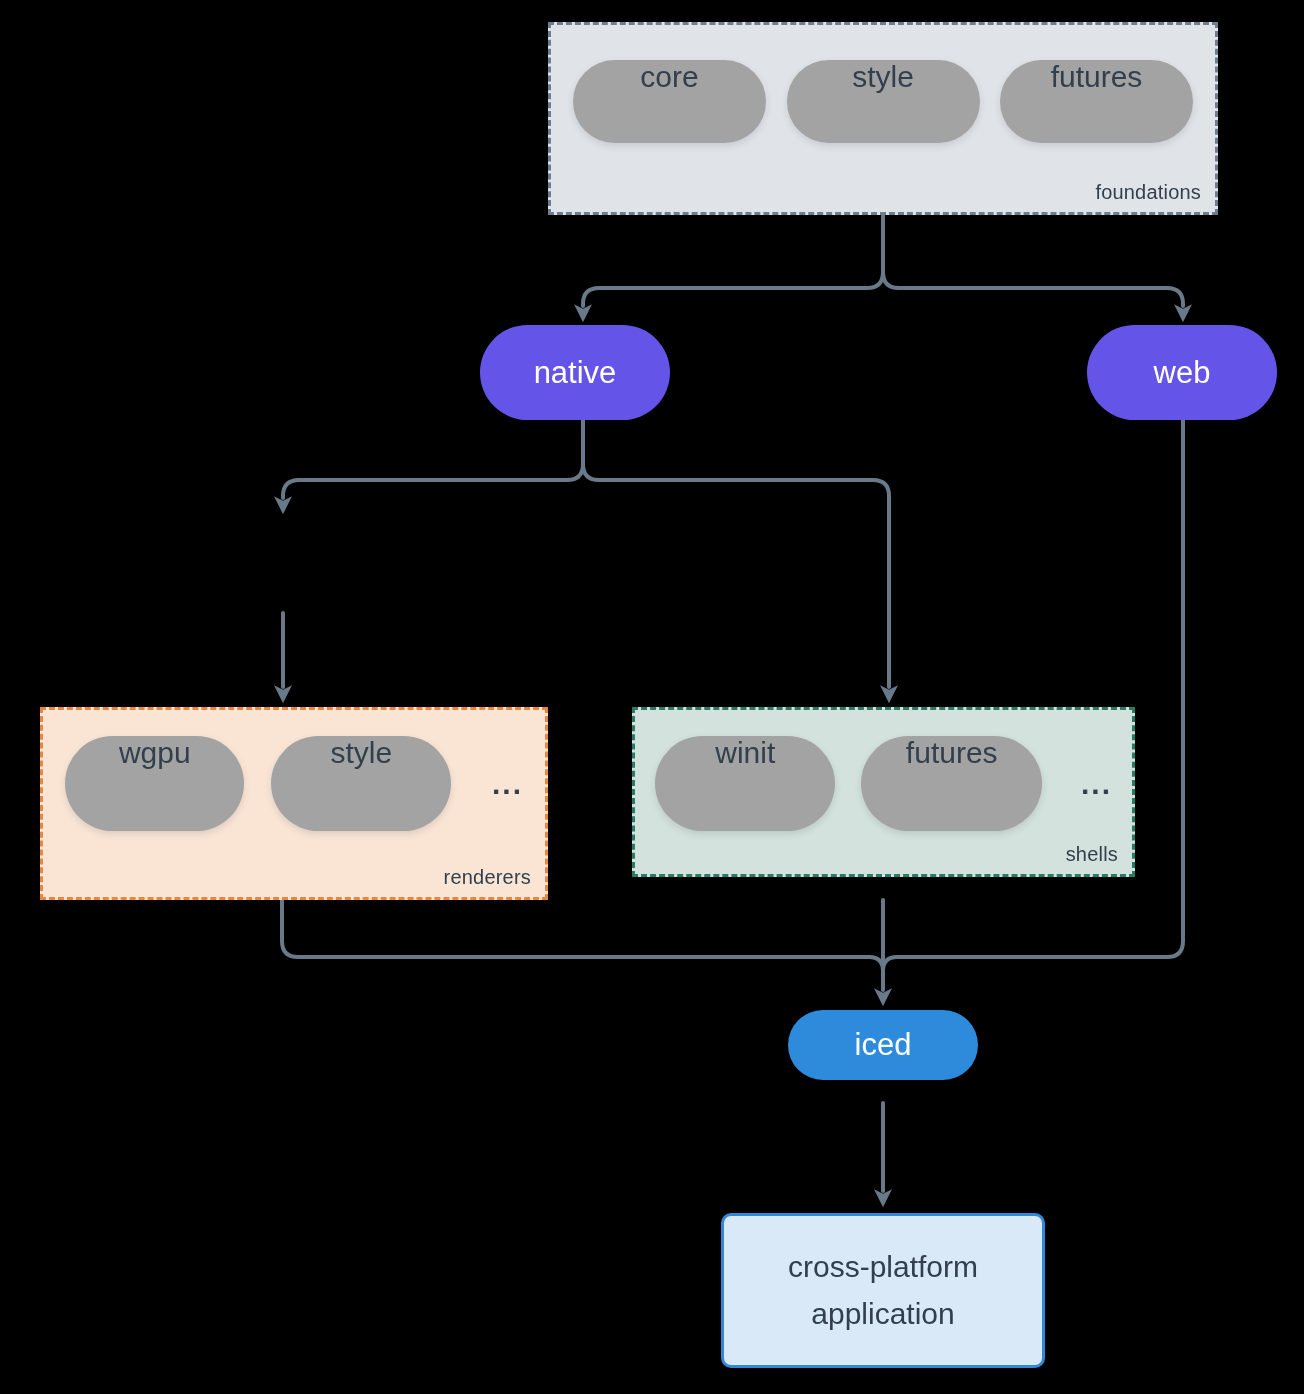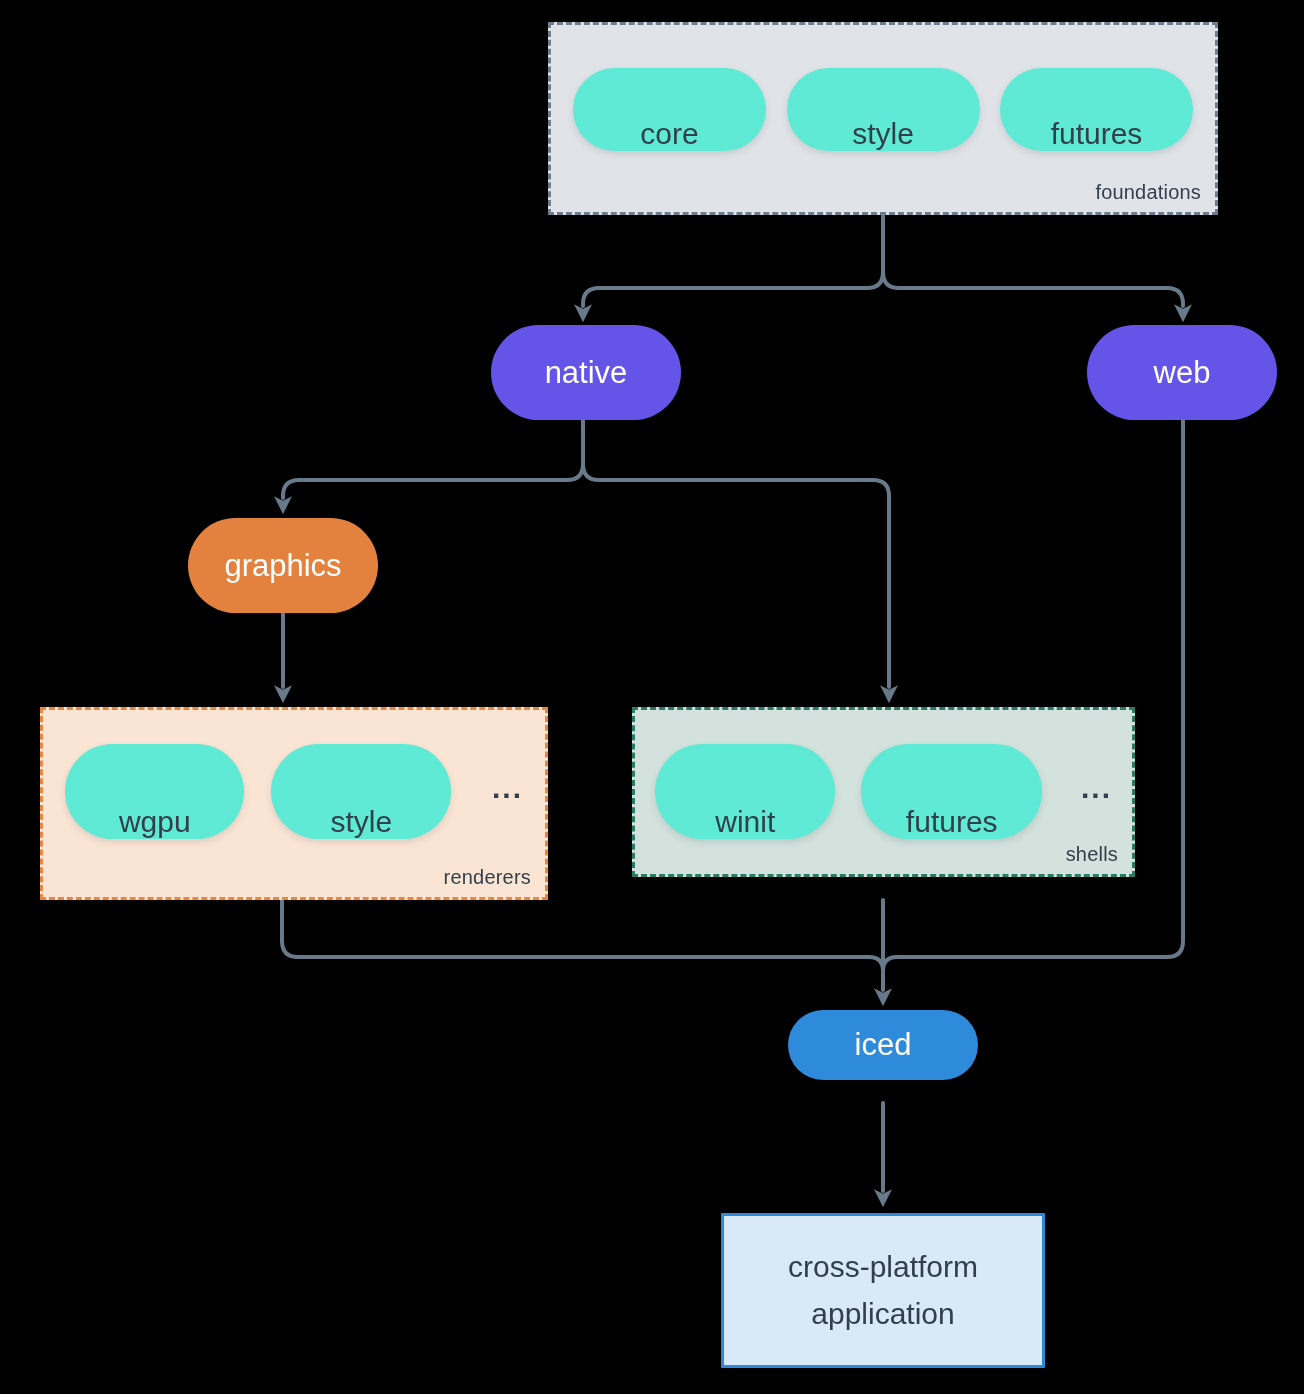--- a/index.html
+++ b/index.html
@@ -47,28 +47,27 @@
   .group-label{
     position:absolute;
     right:14px;bottom:8px;
     font-size:20px;
     color:var(--text_dark);
     letter-spacing:0.2px;
   }
 
   .pill{
     display:flex;
-    align-items:flex-end;
+    align-items:flex-start;
     justify-content:center;
-    background:#5eead4;
+    background:#a3a3a3;
     border-radius:48px;
     font-size:30px;
     color:var(--text_dark);
     box-shadow:0 3px 7px rgba(40,55,70,0.14);
-    margin-top:8px;
   }
   .ellipsis{
     font-size:30px;
     font-weight:bold;
     color:var(--text_dark);
     letter-spacing:2px;
   }
 
   .node{
     position:absolute;
@@ -84,21 +83,21 @@
   .node.orange{background:var(--orange);}
   .node.blue{background:var(--blue);}
 
   
   #foundations{left:548px;top:22px;width:670px;height:193px;
     background:var(--foundations_fill);border-color:var(--foundations_border);}
   #foundations .pills{top:35px;padding:0 22px;justify-content:space-between;}
   #foundations .pill{width:193px;height:83px;}
 
   
-  #native{left:491px;top:325px;width:190px;height:95px;}
+  #native{left:480px;top:325px;width:190px;height:95px;}
   #web{left:1087px;top:325px;width:190px;height:95px;}
   #graphics{left:188px;top:518px;width:190px;height:95px;}
   #iced{left:788px;top:1010px;width:190px;height:70px;}
 
   
   #renderers{left:40px;top:707px;width:508px;height:193px;
     background:var(--renderers_fill);border-color:var(--renderers_border);}
   #renderers .pills{top:26px;padding:0 22px;gap:27px;}
   #renderers .pill{width:187px;height:95px;}
   #renderers .ellipsis{margin-left:14px;}
@@ -108,21 +107,21 @@
     background:var(--shells_fill);border-color:var(--shells_border);}
   #shells .pills{top:26px;padding:0 20px;gap:26px;}
   #shells .pill{width:190px;height:95px;}
   #shells .ellipsis{margin-left:13px;}
 
   
   #application{
     position:absolute;left:721px;top:1213px;width:324px;height:155px;
     background:var(--app_fill);
     border:3px solid var(--app_border);
-    border-radius:1px;
+    border-radius:10px;
     display:flex;align-items:center;justify-content:center;
     text-align:center;
     font-size:30px;line-height:1.55;
     color:var(--text_dark);
     z-index:2;
     padding:0 24px;
   }
 </style>
 </head>
 <body>
@@ -163,23 +162,20 @@
     <div class="group-label">foundations</div>
   </div>
 
   <div class="node purple" id="native">
     <span>native</span>
   </div>
   <div class="node purple" id="web">
     <span>web</span>
   </div>
 
-  <div class="node orange" id="graphics">
-    <span>graphics</span>
-  </div>
 
   <div class="groupbox" id="renderers">
     <div class="pills">
       <div class="pill">
         <span>wgpu</span>
       </div>
       <div class="pill">
         <span>style</span>
       </div>
       <span class="ellipsis">...</span>

